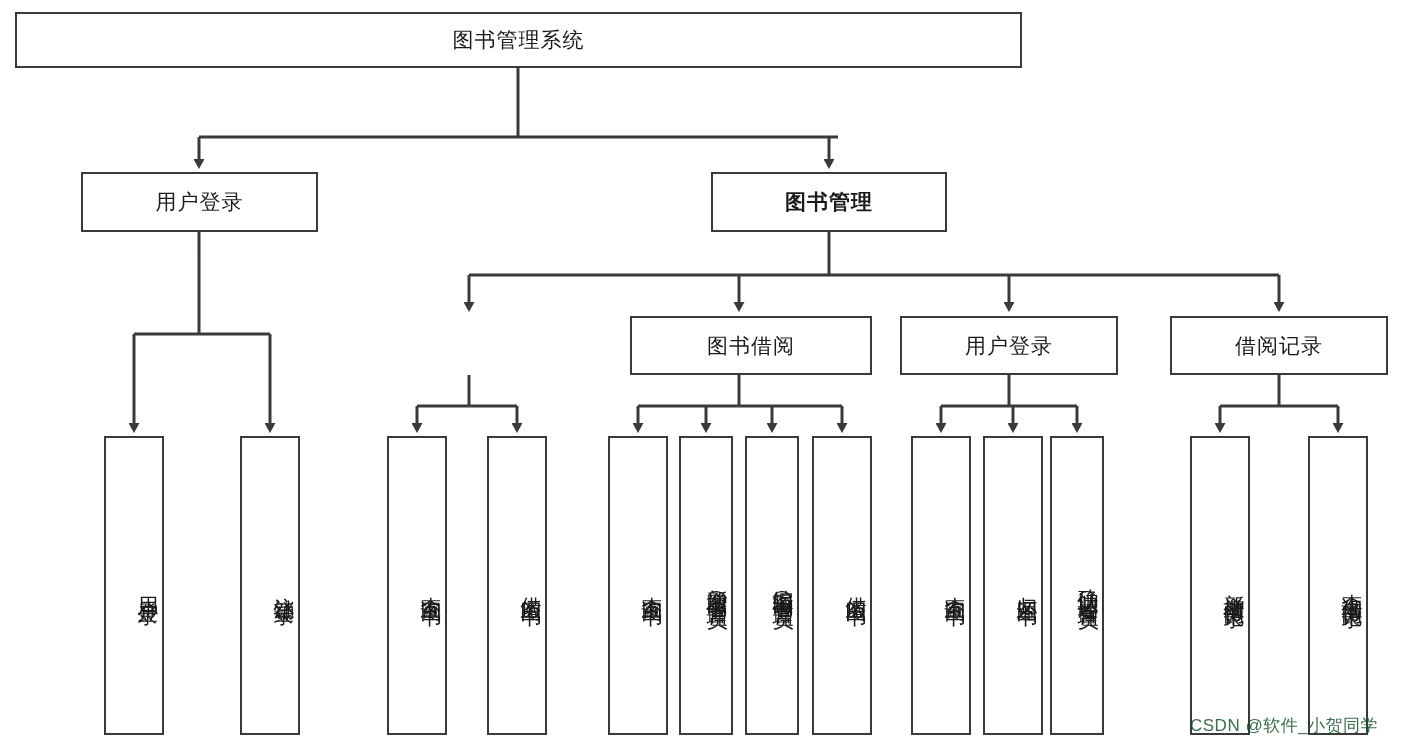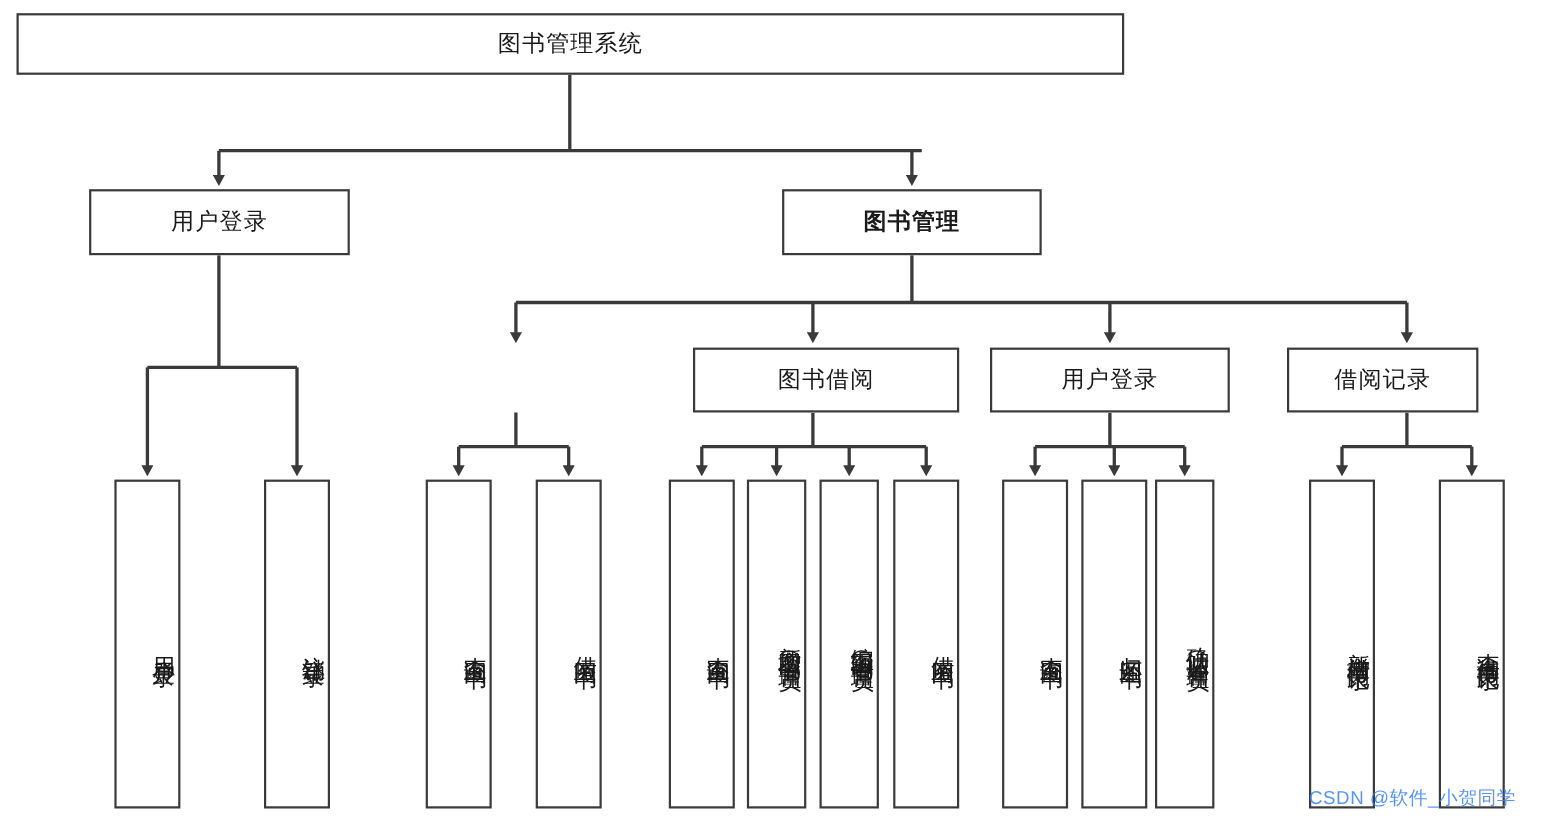--- a/index.html
+++ b/index.html
@@ -53,21 +53,21 @@
     justify-content: center;
   }
   .node.vert .label {
     writing-mode: vertical-rl;
     text-orientation: upright;
     display: block;
   }
   .watermark {
     position: absolute;
     font-size: 17px;
-    color: #3b82f6;
+    color: #14532d;
     letter-spacing: 0.5px;
     white-space: nowrap;
     z-index: 5;
     opacity: 0.85;
   }
 </style>
 </head>
 <body>
 
 <div id="canvas">
@@ -132,21 +132,21 @@
   <div class="node horiz" id="node-l2-1" style="left: 711px; top: 172px; width: 236px; height: 60px; font-weight: bold;">
     <span class="label">图书管理</span>
   </div>
 
   <div class="node horiz" id="node-l3-1" style="left: 630px; top: 316px; width: 242px; height: 59px;">
     <span class="label">图书借阅</span>
   </div>
   <div class="node horiz" id="node-l3-2" style="left: 900px; top: 316px; width: 218px; height: 59px;">
     <span class="label">用户登录</span>
   </div>
-  <div class="node horiz" id="node-l3-3" style="left: 1170px; top: 316px; width: 174px; height: 59px;">
+  <div class="node horiz" id="node-l3-3" style="left: 1170px; top: 316px; width: 218px; height: 59px;">
     <span class="label">借阅记录</span>
   </div>
 
   <div class="node vert" id="node-leaf-0" style="left: 104px; top: 436px; width: 60px; height: 299px;">
     <span class="label">用户登录</span>
   </div>
   <div class="node vert" id="node-leaf-1" style="left: 240px; top: 436px; width: 60px; height: 299px;">
     <span class="label">注销登录</span>
   </div>
   <div class="node vert" id="node-leaf-2" style="left: 387px; top: 436px; width: 60px; height: 299px;">

